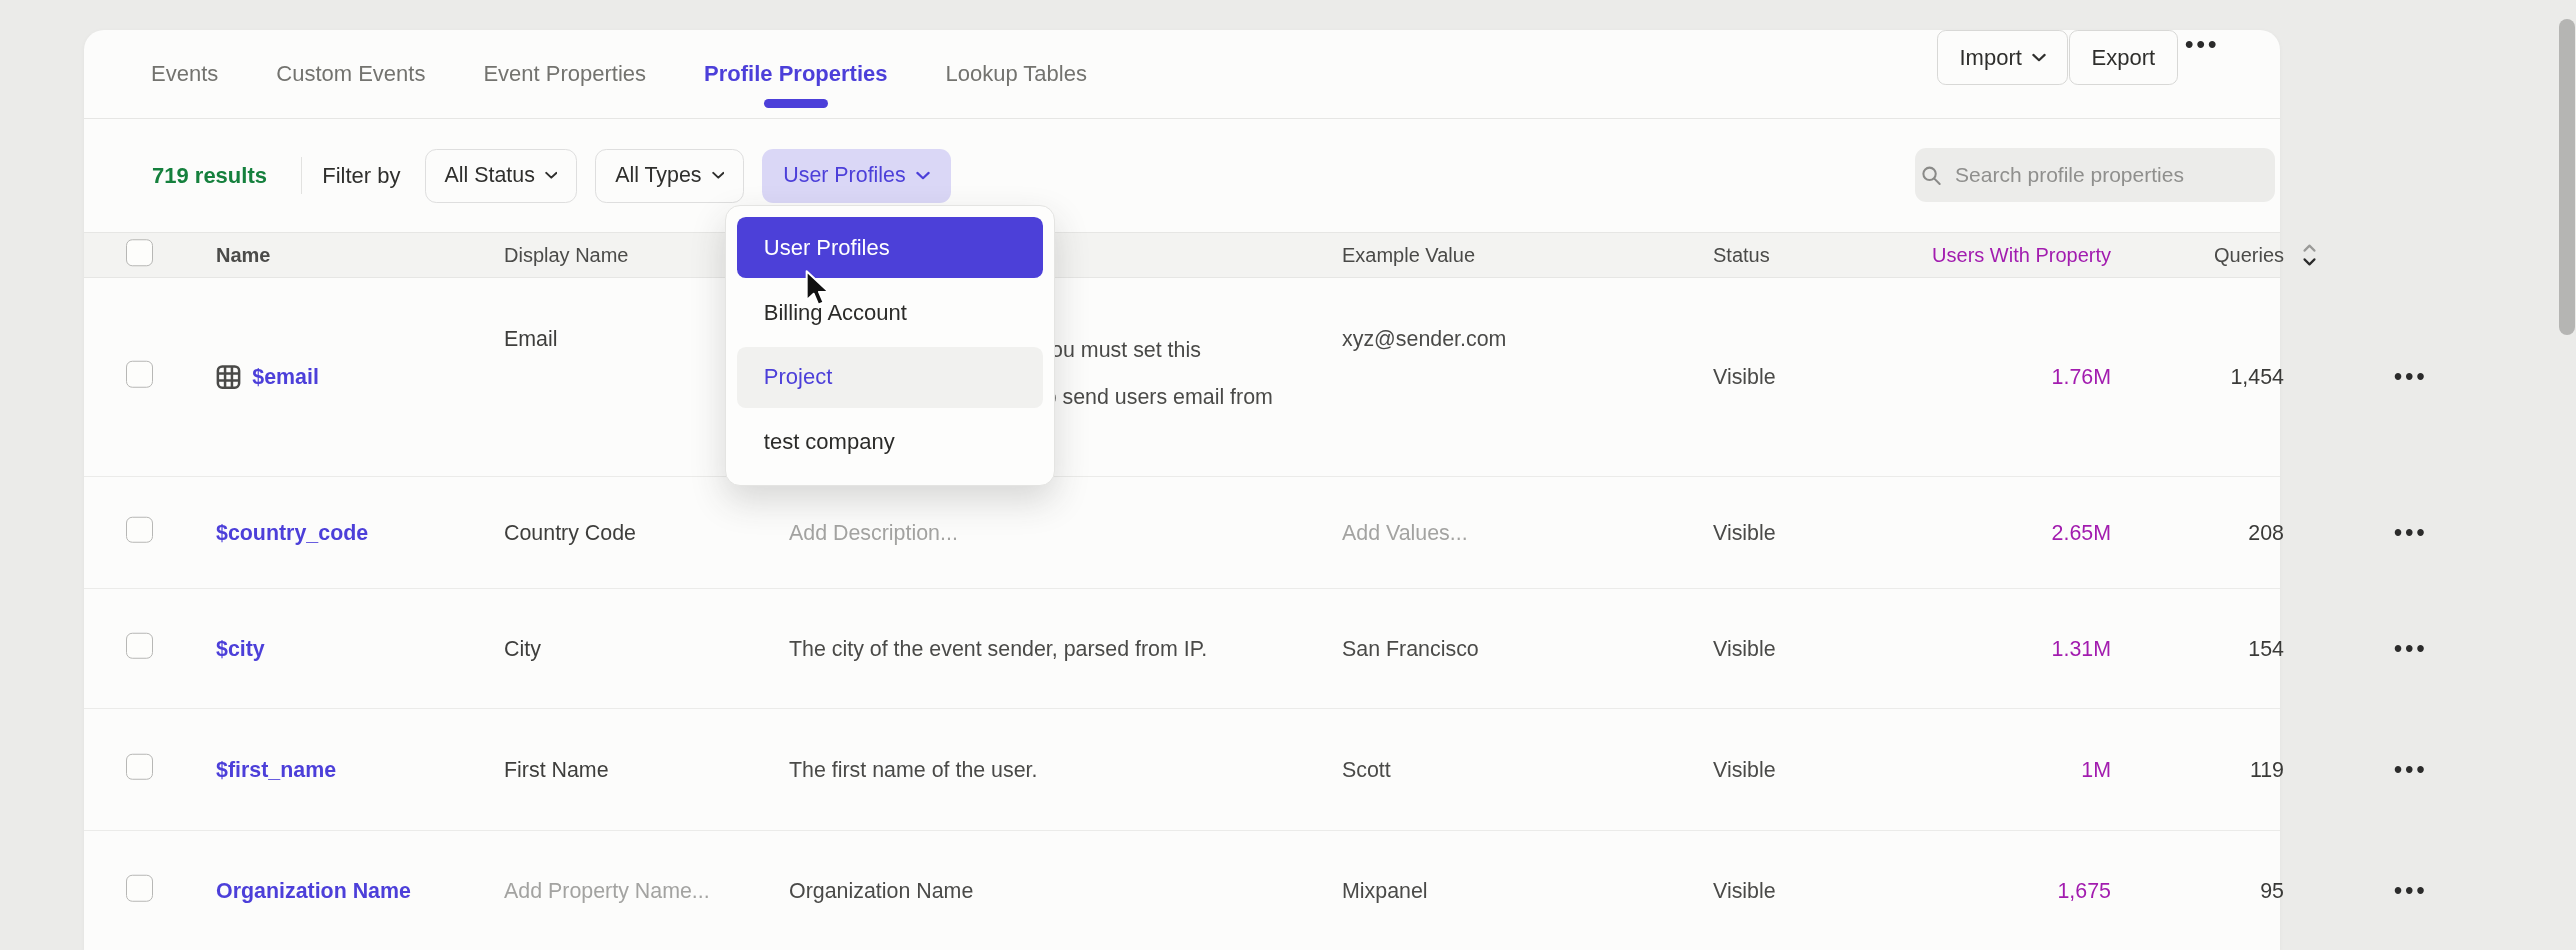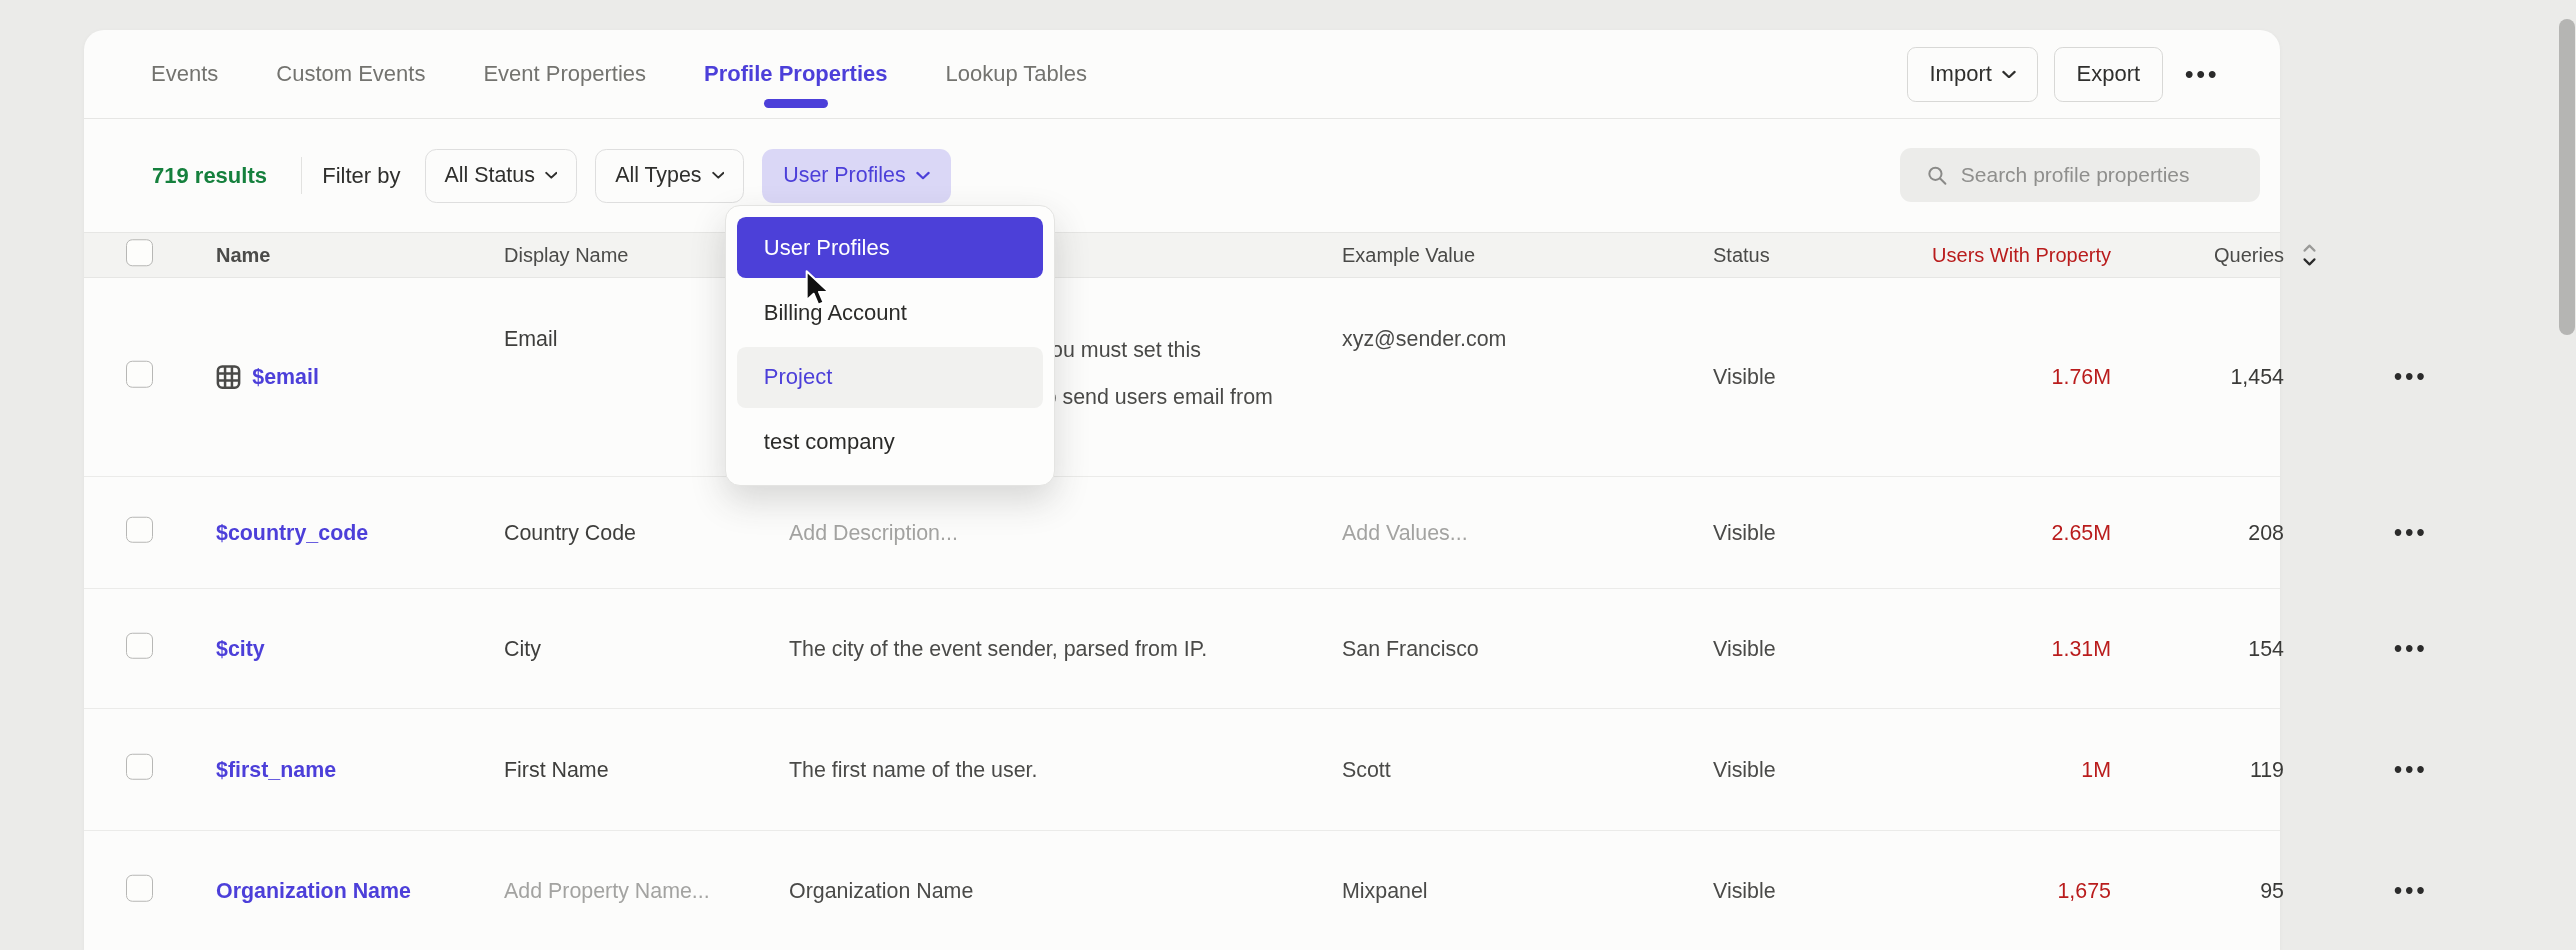--- a/index.html
+++ b/index.html
@@ -12,52 +12,52 @@
   body{background:var(--bg);font-family:"Liberation Sans",sans-serif;color:var(--text);position:relative;}
   .card{position:absolute;left:84px;top:30px;width:2196px;height:921px;background:var(--card);
         border-radius:20px 20px 0 0;box-shadow:0 1.3px 5px rgba(0,0,0,.04);}
   
   .tabbar{position:relative;height:89px;border-bottom:1.3px solid var(--border);display:flex;align-items:center;}
   .tabs{display:flex;gap:58px;padding-left:67px;align-items:center;height:100%;}
   .tab{position:relative;font-size:22px;font-weight:500;color:var(--muted);height:100%;display:flex;align-items:center;cursor:pointer;}
   .tab.active{color:var(--accent);font-weight:600;}
   .tab.active::after{content:"";position:absolute;bottom:10px;left:50%;transform:translateX(-50%);
         width:64px;height:9.5px;border-radius:5px;background:var(--accent);}
-  .tab-actions{position:absolute;right:54px;top:0;height:100%;display:flex;align-items:center;gap:16px;}
+  .tab-actions{position:absolute;right:54px;top:0;height:100%;display:flex;align-items:flex-start;gap:1px;}
   .btn{display:flex;align-items:center;gap:10px;height:55px;padding:0 21.4px;background:var(--card);
        border:1.3px solid #d8d8d6;border-radius:8.8px;font-size:22px;font-weight:500;color:#2f2f2d;cursor:pointer;}
   .more-btn{border:none;background:none;font-size:24px;letter-spacing:3.2px;color:#2b2b2b;padding:0 6.3px;cursor:pointer;font-weight:700;}
   
   .filterbar{position:relative;height:113px;display:flex;align-items:center;padding-left:68px;}
   .results{font-size:22px;font-weight:600;color:#15803d;margin-right:34px;}
   .vdiv{width:1.3px;height:37px;background:#e2e2e0;margin-right:20px;}
   .filter-by{font-size:22px;font-weight:500;color:#2f2f2d;margin-right:24px;}
   .fbtn{display:flex;align-items:center;gap:10px;height:54px;padding:0 19px;margin-right:17.7px;background:var(--card);
         border:1.3px solid #dedede;border-radius:11.3px;font-size:21.4px;color:#2f2f2d;cursor:pointer;}
   .fbtn.pill{background:var(--pill);border:none;color:var(--accent);font-weight:500;padding:0 21.4px;}
-  .search{position:absolute;right:20px;top:29px;width:360px;height:54px;background:var(--search-bg);
-          border-radius:11.3px;display:flex;align-items:center;padding:0 26px;gap:12.6px;}
+  .search{position:absolute;right:5px;top:29px;width:360px;height:54px;background:var(--search-bg);
+          border-radius:11.3px;display:flex;align-items:center;padding:0 5px;gap:12.6px;}
   .search input{border:none;background:transparent;outline:none;font-size:21px;color:#3e3e3c;width:100%;
           font-family:"Liberation Sans",sans-serif;}
   .search input::placeholder{color:#8f8f8d;}
   
   .thead{position:relative;height:46px;background:var(--header-bg);border-top:0.6px solid var(--border);
          border-bottom:0.6px solid var(--border);font-size:20px;color:#4b4b49;font-weight:500;}
   .trow{position:relative;background:var(--card);border-bottom:1.3px solid #ebebe9;font-size:21.4px;}
   .row1{height:199px;} .row2{height:112px;} .row3{height:120px;} .row4{height:122px;} .row5{height:120px;border-bottom:none;padding-left:28px;}
   .cell{position:absolute;top:50%;transform:translateY(-50%);white-space:nowrap;}
   .cell.top{top:49px;transform:none;}
   .c-check{left:42px;width:28px;}
   .c-name{left:132px;width:271px;display:flex;align-items:center;gap:11.3px;font-weight:bold;}
   .c-display{left:420px;width:265px;}
   .c-desc{left:705px;width:536px;color:#4a4a48;}
   .c-desc.pre{white-space:pre-line;line-height:47px;}
   .c-example{left:1258px;width:353px;color:#4a4a48;}
   .c-status{left:1629px;width:252px;color:#4a4a48;}
-  .c-users{left:1828px;width:199px;text-align:right;color:#b91c1c;}
+  .c-users{left:1828px;width:199px;text-align:right;color:#a21caf;}
   .c-queries{left:2049px;width:151px;text-align:right;color:#3a3a38;}
   .c-queries-h{left:2049px;width:184px;display:flex;justify-content:flex-end;align-items:center;gap:18px;}
   .c-actions{left:2289px;width:76px;text-align:center;font-size:23px;letter-spacing:3.2px;font-weight:700;color:#2b2b2b;cursor:pointer;}
   .checkbox{display:inline-block;width:26.5px;height:26.5px;border:1.9px solid #b7b7b5;border-radius:6.3px;background:#fdfdfb;cursor:pointer;}
   .plink{color:var(--accent);text-decoration:none;cursor:pointer;}
   .ph{color:var(--ph);}
   
   .dropdown{position:absolute;left:725px;top:205px;width:330px;height:281px;background:#fdfdfc;
             border:0.6px solid #e4e4e2;border-radius:15px;box-shadow:0 15px 35px rgba(50,50,50,.18);
             padding:11.3px;display:flex;flex-direction:column;gap:3.8px;z-index:50;}

